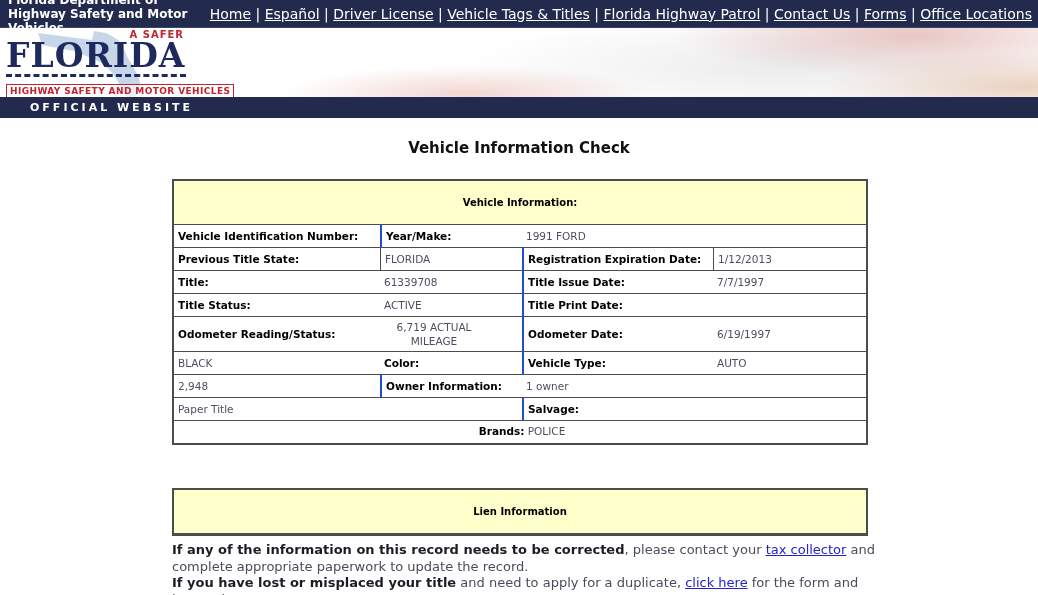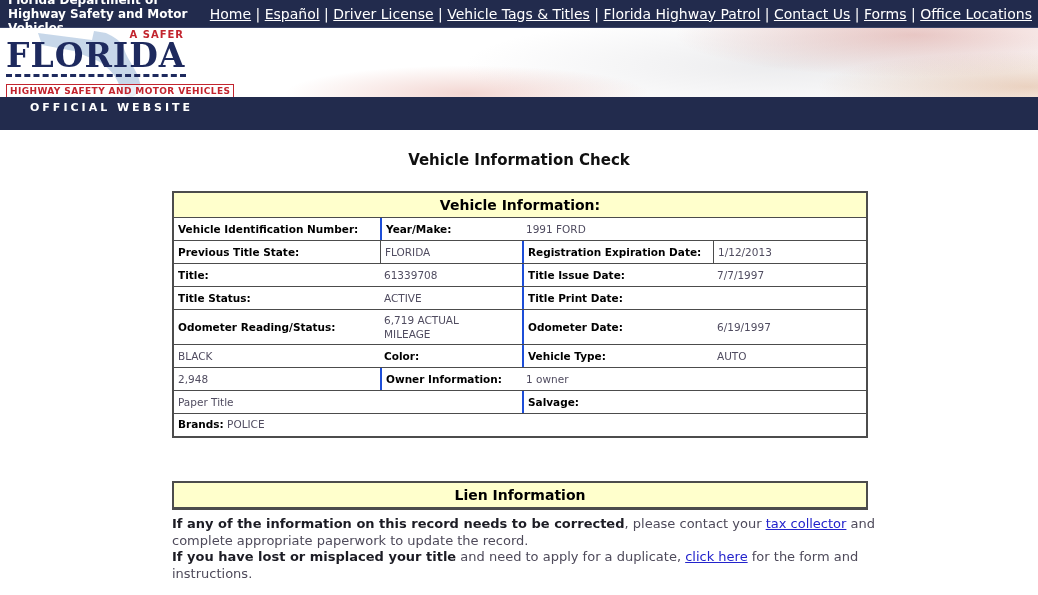--- a/index.html
+++ b/index.html
@@ -29,41 +29,41 @@
   .logo .flname { position:relative; font-family:"DejaVu Serif","Liberation Serif",serif;
     font-weight:bold; font-size:33px; line-height:32px; color:#1e2a5e; letter-spacing:1px; }
   .logo .dashes { position:relative; border-top:3px dashed #1e2a5e; margin:2px 2px 2px 0; }
   .logo .hsmv { position:relative; color:#c2242e; font-weight:bold; font-size:9px;
     letter-spacing:.4px; border:1px solid #c2242e; display:inline-block;
     padding:1px 3px; background:rgba(255,255,255,.6); white-space:nowrap; }
   .director { position:absolute; right:8px; top:20px; text-align:right;
     color:#27335e; font-weight:bold; font-size:15px; line-height:17px; letter-spacing:1px; }
 
   
-  .mottobar { position:relative; height:33px; background:#222b4d; color:#fff; }
+  .mottobar { position:relative; height:21px; background:#222b4d; color:#fff; }
   .official { position:absolute; left:30px; top:4px; font-size:11px; font-weight:bold;
     letter-spacing:3px; }
   .motto { position:absolute; left:50%; top:4px; transform:translateX(-50%);
     font-size:10.5px; font-weight:bold; letter-spacing:1px; white-space:nowrap;
     font-variant:small-caps; }
   .motto .star { color:#b8474a; font-variant:normal; }
 
   
   .page-title { margin-top:21px; text-align:center; font-size:15px; font-weight:bold;
     color:#101010; }
   .content { margin:22px 0 0 172px; width:696px; }
 
   .dtable { border:2px solid #4c4c4c; background:#fff; }
-  .thead { background:#ffffcc; text-align:center; font-weight:bold; font-size:14px;
-    color:#000; padding:4px 2px; border-bottom:1px solid #4c4c4c; }
+  .thead { background:#ffffcc; text-align:center; font-weight:bold; font-size:10px;
+    color:#000; padding:16px 2px; border-bottom:1px solid #4c4c4c; }
 
   .vrow { display:grid; grid-template-columns:206px 142px 191px 157px; }
   .vrow + .vrow { border-top:1px solid #4c4c4c; }
   .cell { padding:3px 4px; font-size:10.5px; line-height:14px; min-height:22px;
-    display:flex; align-items:center; }
+    display:flex; align-items:center;text-align:center; }
   .cell.lbl { font-weight:bold; color:#000; white-space:nowrap; }
   .cell.val { color:#504c60; }
   .cell.center-div { border-left:2px solid #1d4ed8; }
   .cell.inner-div { border-left:1px solid #4c4c4c; }
   .cell.span2a { grid-column:1 / 3; }
   .cell.span2b { grid-column:3 / 5; }
   .cell.span4 { grid-column:1 / 5; display:block; }
   .cell .narrowwrap { display:inline-block; max-width:100px; white-space:normal; }
   .brandline { font-size:10.5px; line-height:15px; }
   .brandline .blabel { font-weight:bold; color:#000; }

